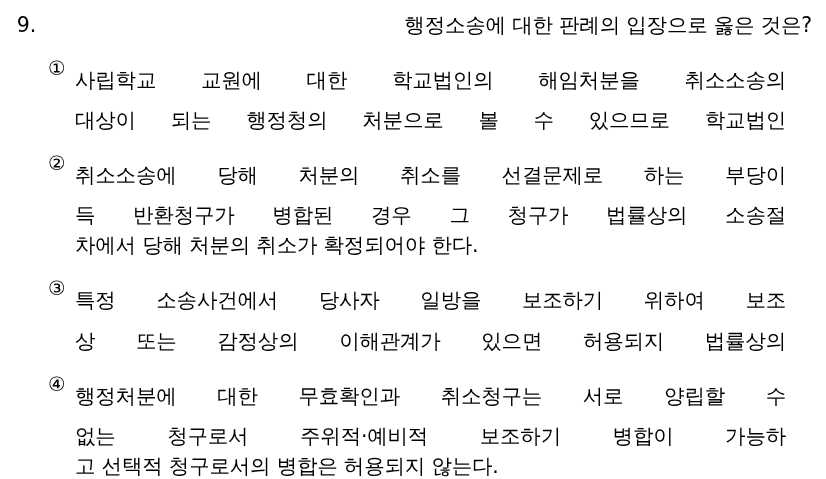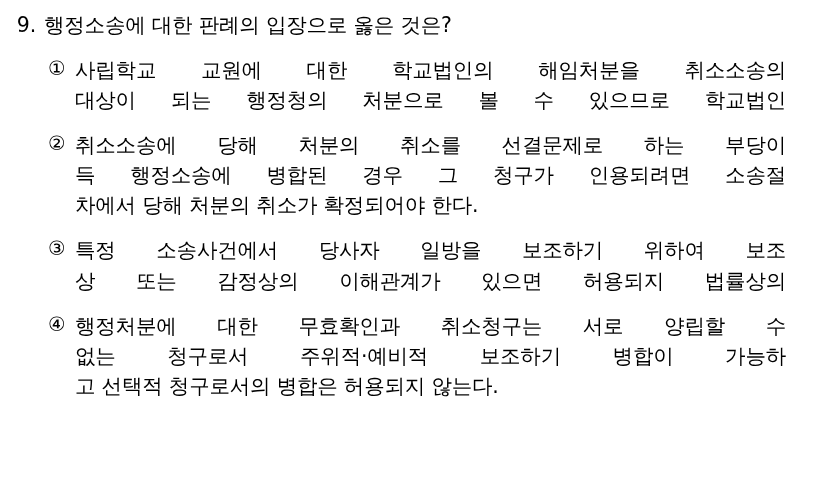--- a/index.html
+++ b/index.html
@@ -31,20 +31,21 @@
   }
   .q-number {
     flex: 0 0 auto;
     width: 26px;
     text-align: right;
     padding-right: 8px;
     white-space: nowrap;
   }
   .q-text {
     flex: 1 1 auto;
+    text-align: right;
   }
   .choices {
     margin: 0;
     padding: 0;
     list-style: none;
   }
   .choice {
     display: flex;
     align-items: flex-start;
     font-size: 20.5px;
@@ -70,20 +71,21 @@
     word-break: keep-all;
     padding-right: 26px;
   }
   .choice-body .ln {
     display: block;
     white-space: nowrap;
   }
   .choice-body .ln.justify {
     text-align: justify;
     text-align-last: justify;
+    margin-top: 10px;
   }
 </style>
 </head>
 <body>
 
 <div class="page">
 
   <div class="question">
     <span class="q-number">9.</span>
     <span class="q-text">행정소송에 대한 판례의 입장으로 옳은 것은?</span>
@@ -96,21 +98,21 @@
       <span class="choice-body">
         <span class="ln justify">사립학교 교원에 대한 학교법인의 해임처분을 취소소송의</span>
         <span class="ln justify">대상이 되는 행정청의 처분으로 볼 수 있으므로 학교법인</span>
       </span>
     </li>
 
     <li class="choice">
       <span class="choice-marker">②</span>
       <span class="choice-body">
         <span class="ln justify">취소소송에 당해 처분의 취소를 선결문제로 하는 부당이</span>
-        <span class="ln justify">득 행정소송에 병합된 경우 그 청구가 인용되려면 소송절</span>
+        <span class="ln justify">득 반환청구가 병합된 경우 그 청구가 법률상의 소송절</span>
         <span class="ln">차에서 당해 처분의 취소가 확정되어야 한다.</span>
       </span>
     </li>
 
     <li class="choice">
       <span class="choice-marker">③</span>
       <span class="choice-body">
         <span class="ln justify">특정 소송사건에서 당사자 일방을 보조하기 위하여 보조</span>
         <span class="ln justify">상 또는 감정상의 이해관계가 있으면 허용되지 법률상의</span>
       </span>

